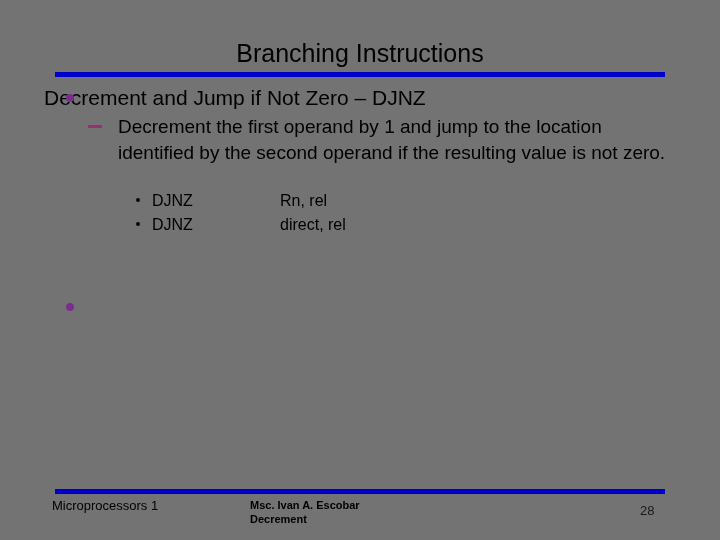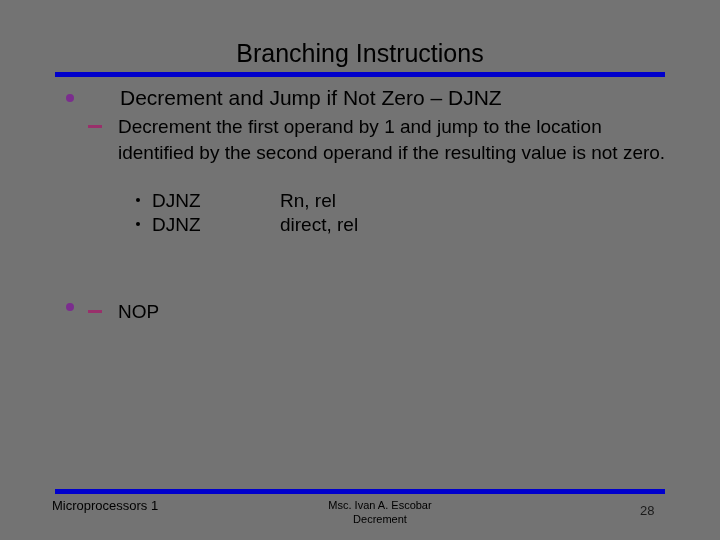--- a/index.html
+++ b/index.html
@@ -51,21 +51,21 @@
   .body {
     position: absolute;
     left: 0;
     top: 84px;
     width: 720px;
   }
 
   
   .l1 {
     position: relative;
-    padding-left: 120px;
+    padding-left: 44px;
     font-size: 21px;
     line-height: 28px;
     color: #000000;
     margin-bottom: 2px;
   }
   .l1 .dot {
     position: absolute;
     left: 66px;
     top: 10px;
     width: 8px;
@@ -92,21 +92,21 @@
     background: #99306B;
   }
 
   
   .l3-block {
     margin-top: 24px;
     padding-left: 136px;
   }
   .l3 {
     position: relative;
-    font-size: 19px;
+    font-size: 16px;
     line-height: 24px;
     color: #000000;
     padding-left: 16px;
   }
   .l3 .smalldot {
     position: absolute;
     left: 0px;
     top: 9px;
     width: 4px;
     height: 4px;
@@ -132,23 +132,22 @@
     font-size: 13px;
     font-weight: normal;
     color: #000000;
     white-space: nowrap;
   }
   .footer-center {
     position: absolute;
     left: 250px;
     top: 498px;
     width: 260px;
-    text-align: center;
     font-size: 11px;
-    font-weight: normal;
+    font-weight: bold;
     line-height: 14px;
     color: #000000;
   }
   .footer-page {
     position: absolute;
     left: 640px;
     top: 503px;
     font-size: 13px;
     color: #1a1a1a;
     white-space: nowrap;
@@ -188,24 +187,20 @@
     </div>
 
     <div class="gap-large"></div>
 
     <div class="l1">
       <span class="dot"></span>
     </div>
 
     <div class="gap-small"></div>
 
-    <div class="l2">
-      <span class="dash"></span>
-      <span>NOP</span>
-    </div>
 
   </div>
 
   <div class="rule rule-bottom"></div>
 
   <div class="footer-left">Microprocessors 1</div>
 
   <div class="footer-center">
     <div>Msc. Ivan A. Escobar</div>
     <div>Decrement</div>

